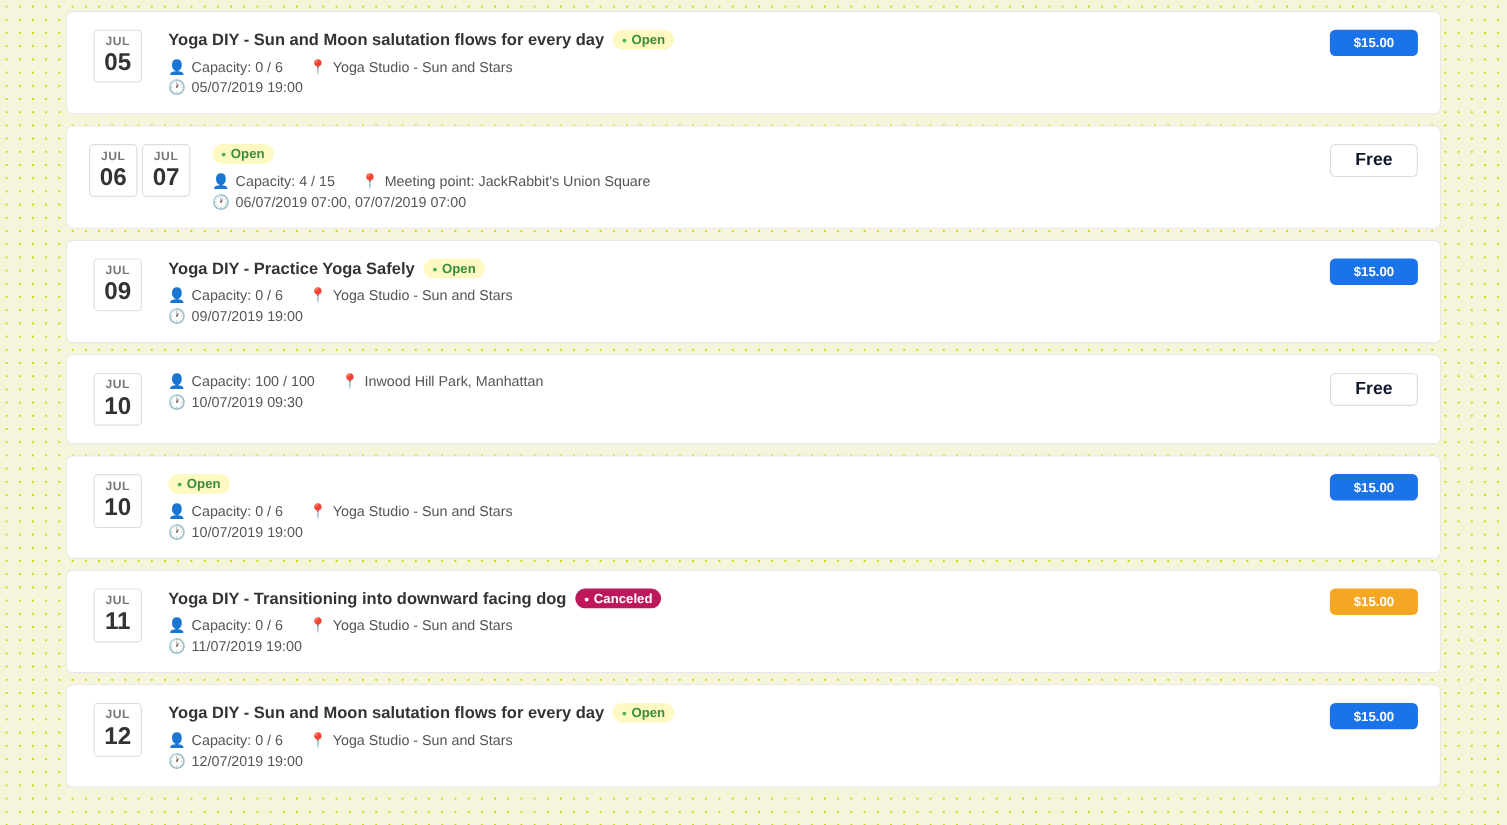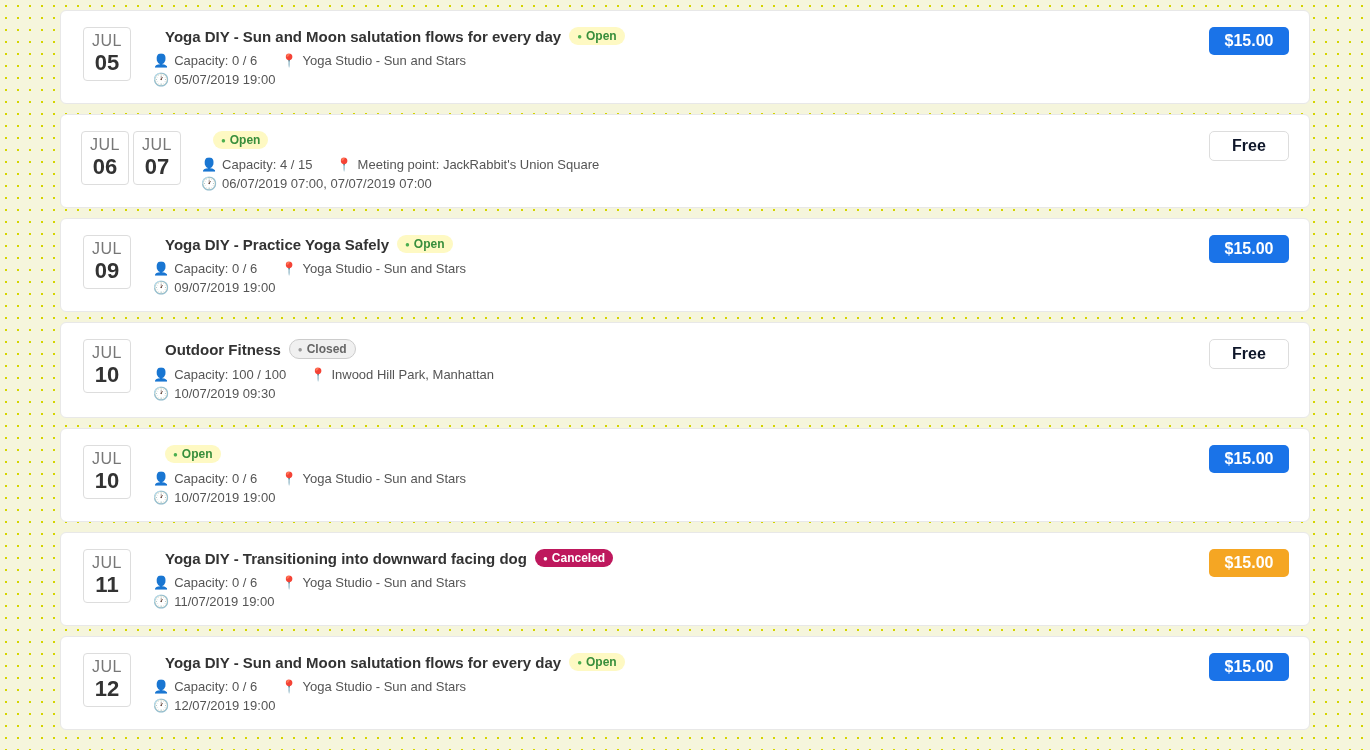--- a/index.html
+++ b/index.html
@@ -41,41 +41,40 @@
       display: flex;
       flex-direction: column;
       align-items: center;
       background: #fff;
       border: 1px solid #ddd;
       border-radius: 4px;
       padding: 4px 8px;
       min-width: 44px;
     }
     .date-month {
-      font-size: 16px;
-      font-weight: 400;
+      font-size: 11px;
+      font-weight: 700;
       color: #777;
       text-transform: uppercase;
       letter-spacing: 0.5px;
     }
     .date-day {
       font-size: 22px;
       font-weight: 700;
       color: #333;
       line-height: 1.2;
     }
     .event-info {
       flex: 1;
     }
     .event-title-row {
       display: flex;
-      align-items: center;
+      align-items: flex-end;
       gap: 8px;
       margin-bottom: 8px;
-      margin-left: 12px;
     }
     .event-title {
       font-size: 15px;
       font-weight: 600;
       color: #333;
     }
     .status-badge {
       display: inline-flex;
       align-items: center;
       gap: 4px;
@@ -132,21 +131,21 @@
     .meta-icon {
       font-size: 13px;
       color: #888;
     }
     .price-badge {
       display: flex;
       align-items: center;
       justify-content: center;
       padding: 5px 14px;
       border-radius: 5px;
-      font-size: 16px;
+      font-size: 12px;
       font-weight: 700;
       min-width: 80px;
       white-space: nowrap;
     }
     .price-badge.paid-blue {
       background: #1a73e8;
       color: #fff;
     }
     .price-badge.paid-orange {
       background: #f5a623;
@@ -270,24 +269,20 @@
   </div>
     <div class="event-card">
 
       <div class="date-badge">
         <div class="date-block">
           <span class="date-month">JUL</span>
           <span class="date-day">10</span>
         </div>
       </div>
     <div class="event-info">
-      <div class="event-title-row">
-        <span class="event-title">Outdoor Fitness</span>
-        <span class="status-badge closed">Closed</span>
-      </div>
       <div class="event-meta">
         <div class="meta-row">
           <div class="meta-item">
             <span class="meta-icon">👤</span>
             <span>Capacity: 100 / 100</span>
           </div>
           <div class="meta-item">
             <span class="meta-icon">📍</span>
             <span>Inwood Hill Park, Manhattan</span>
           </div>

